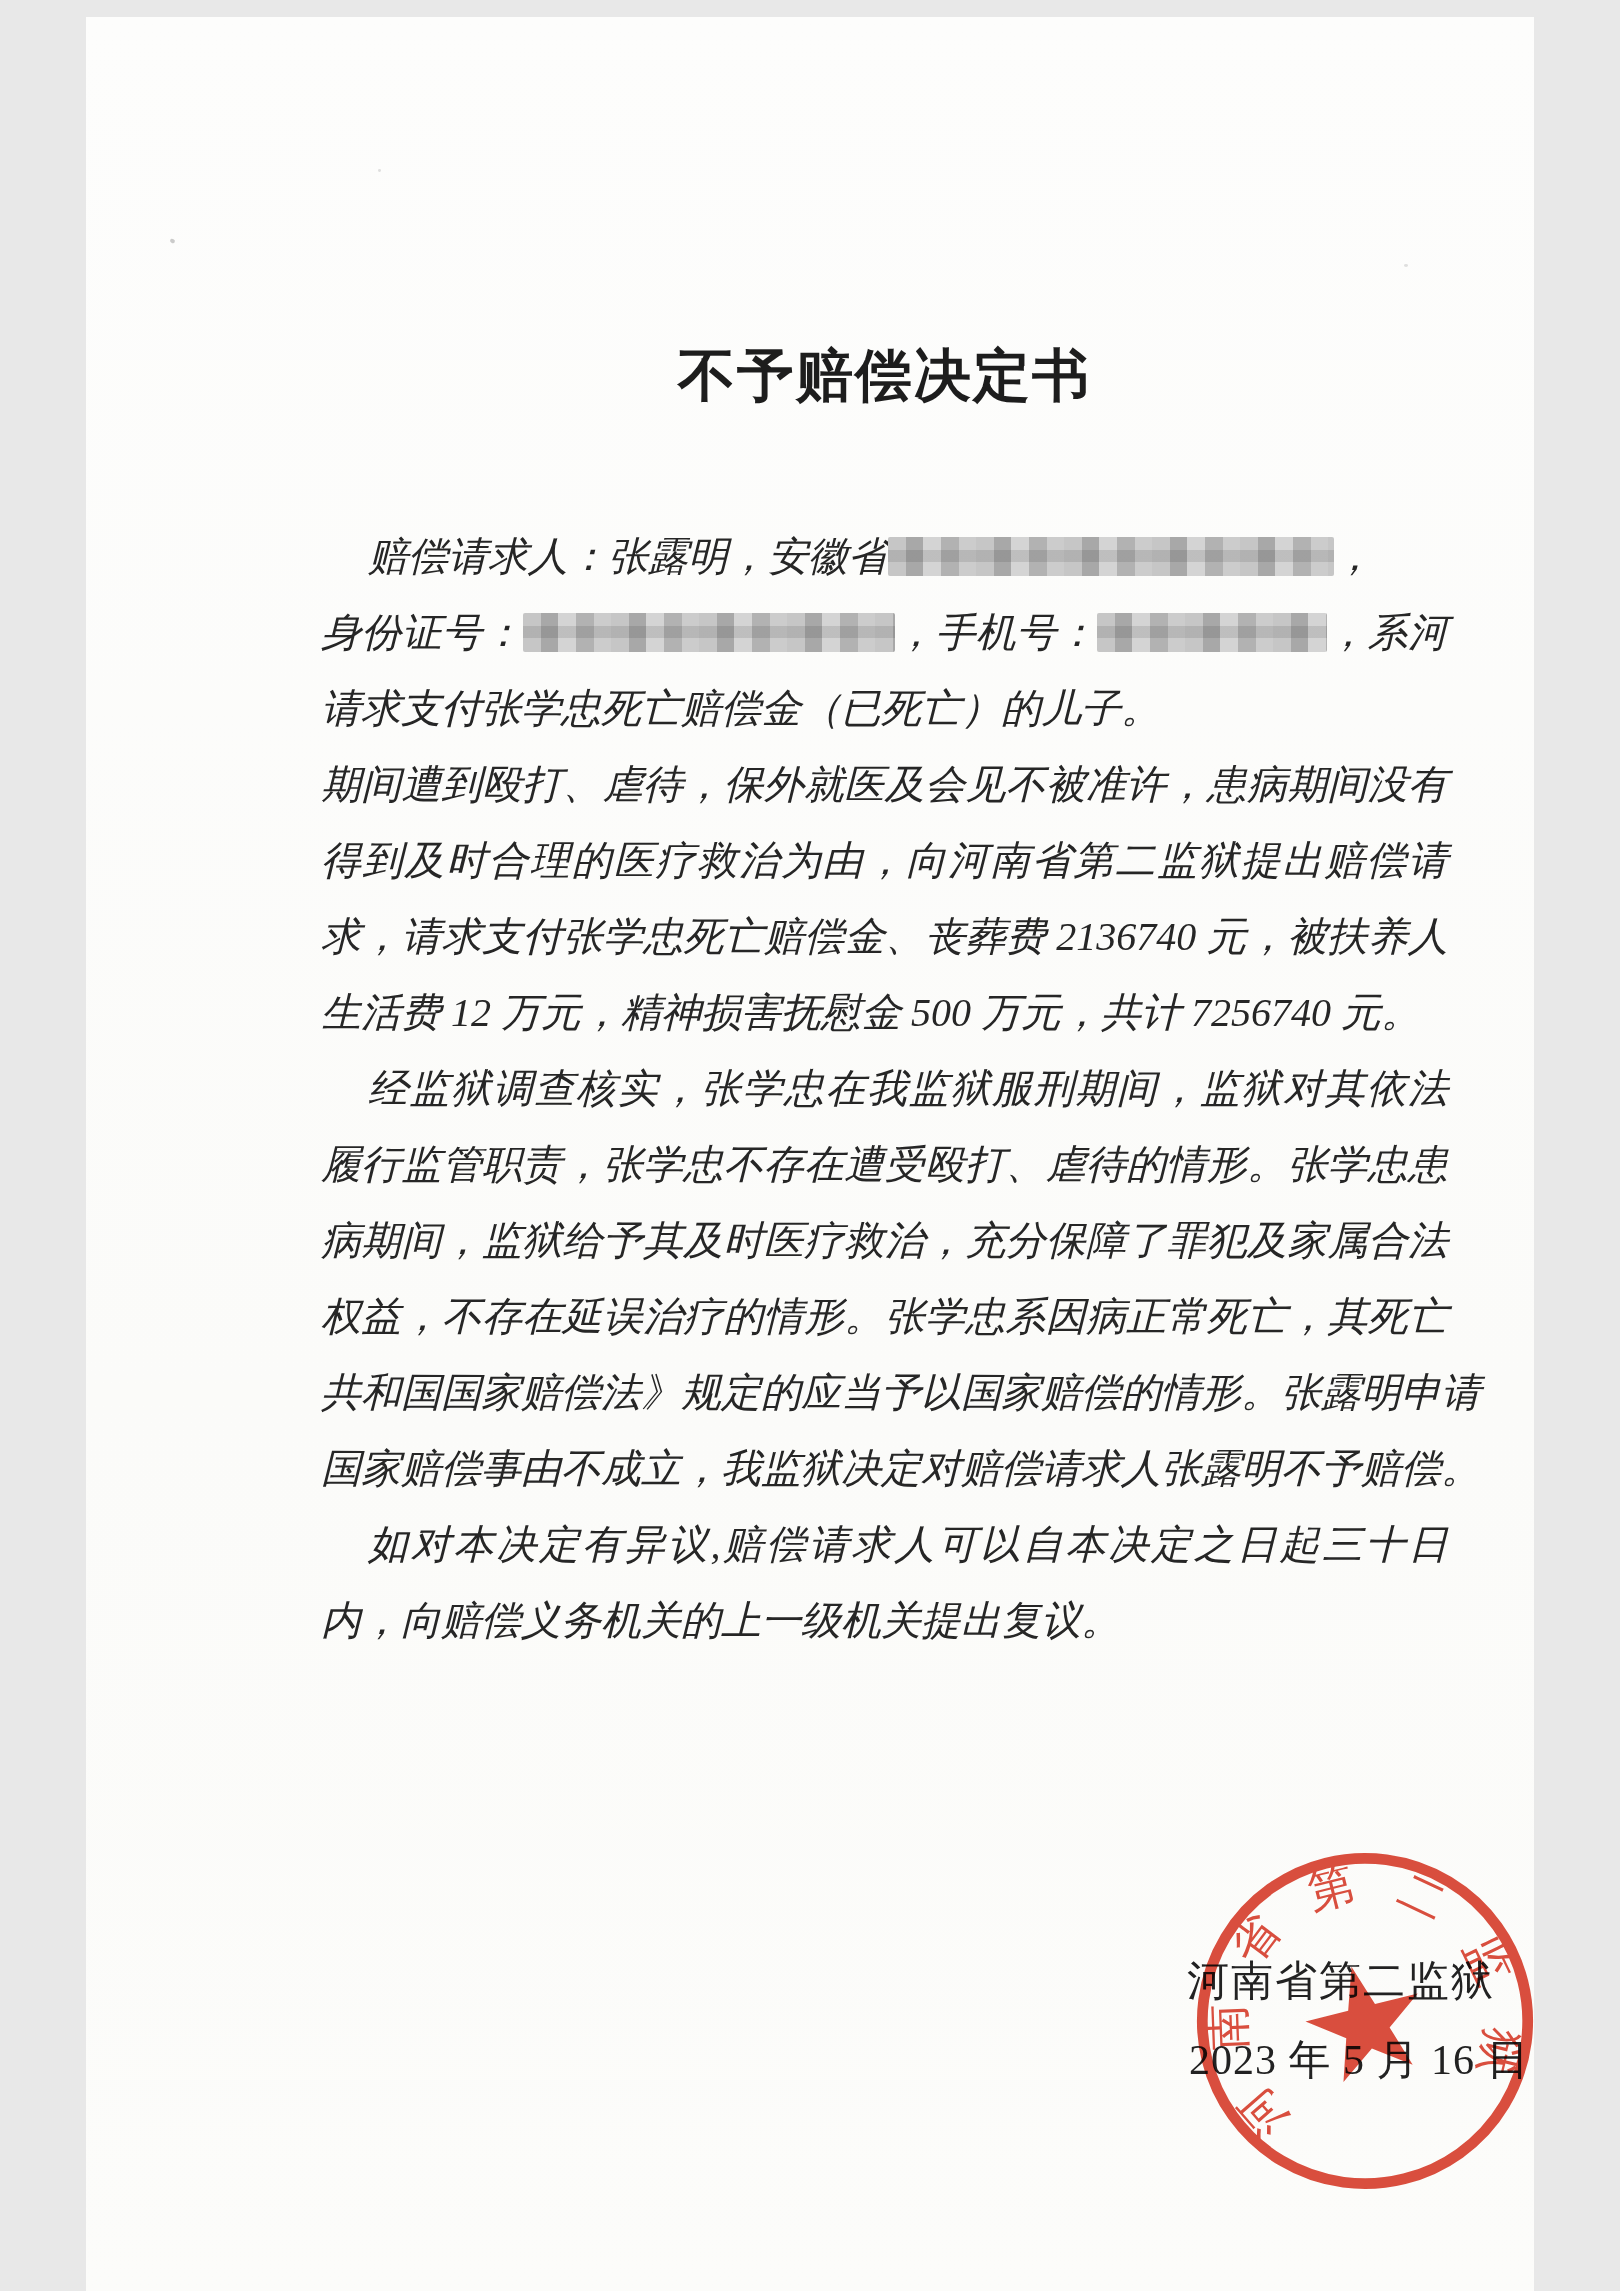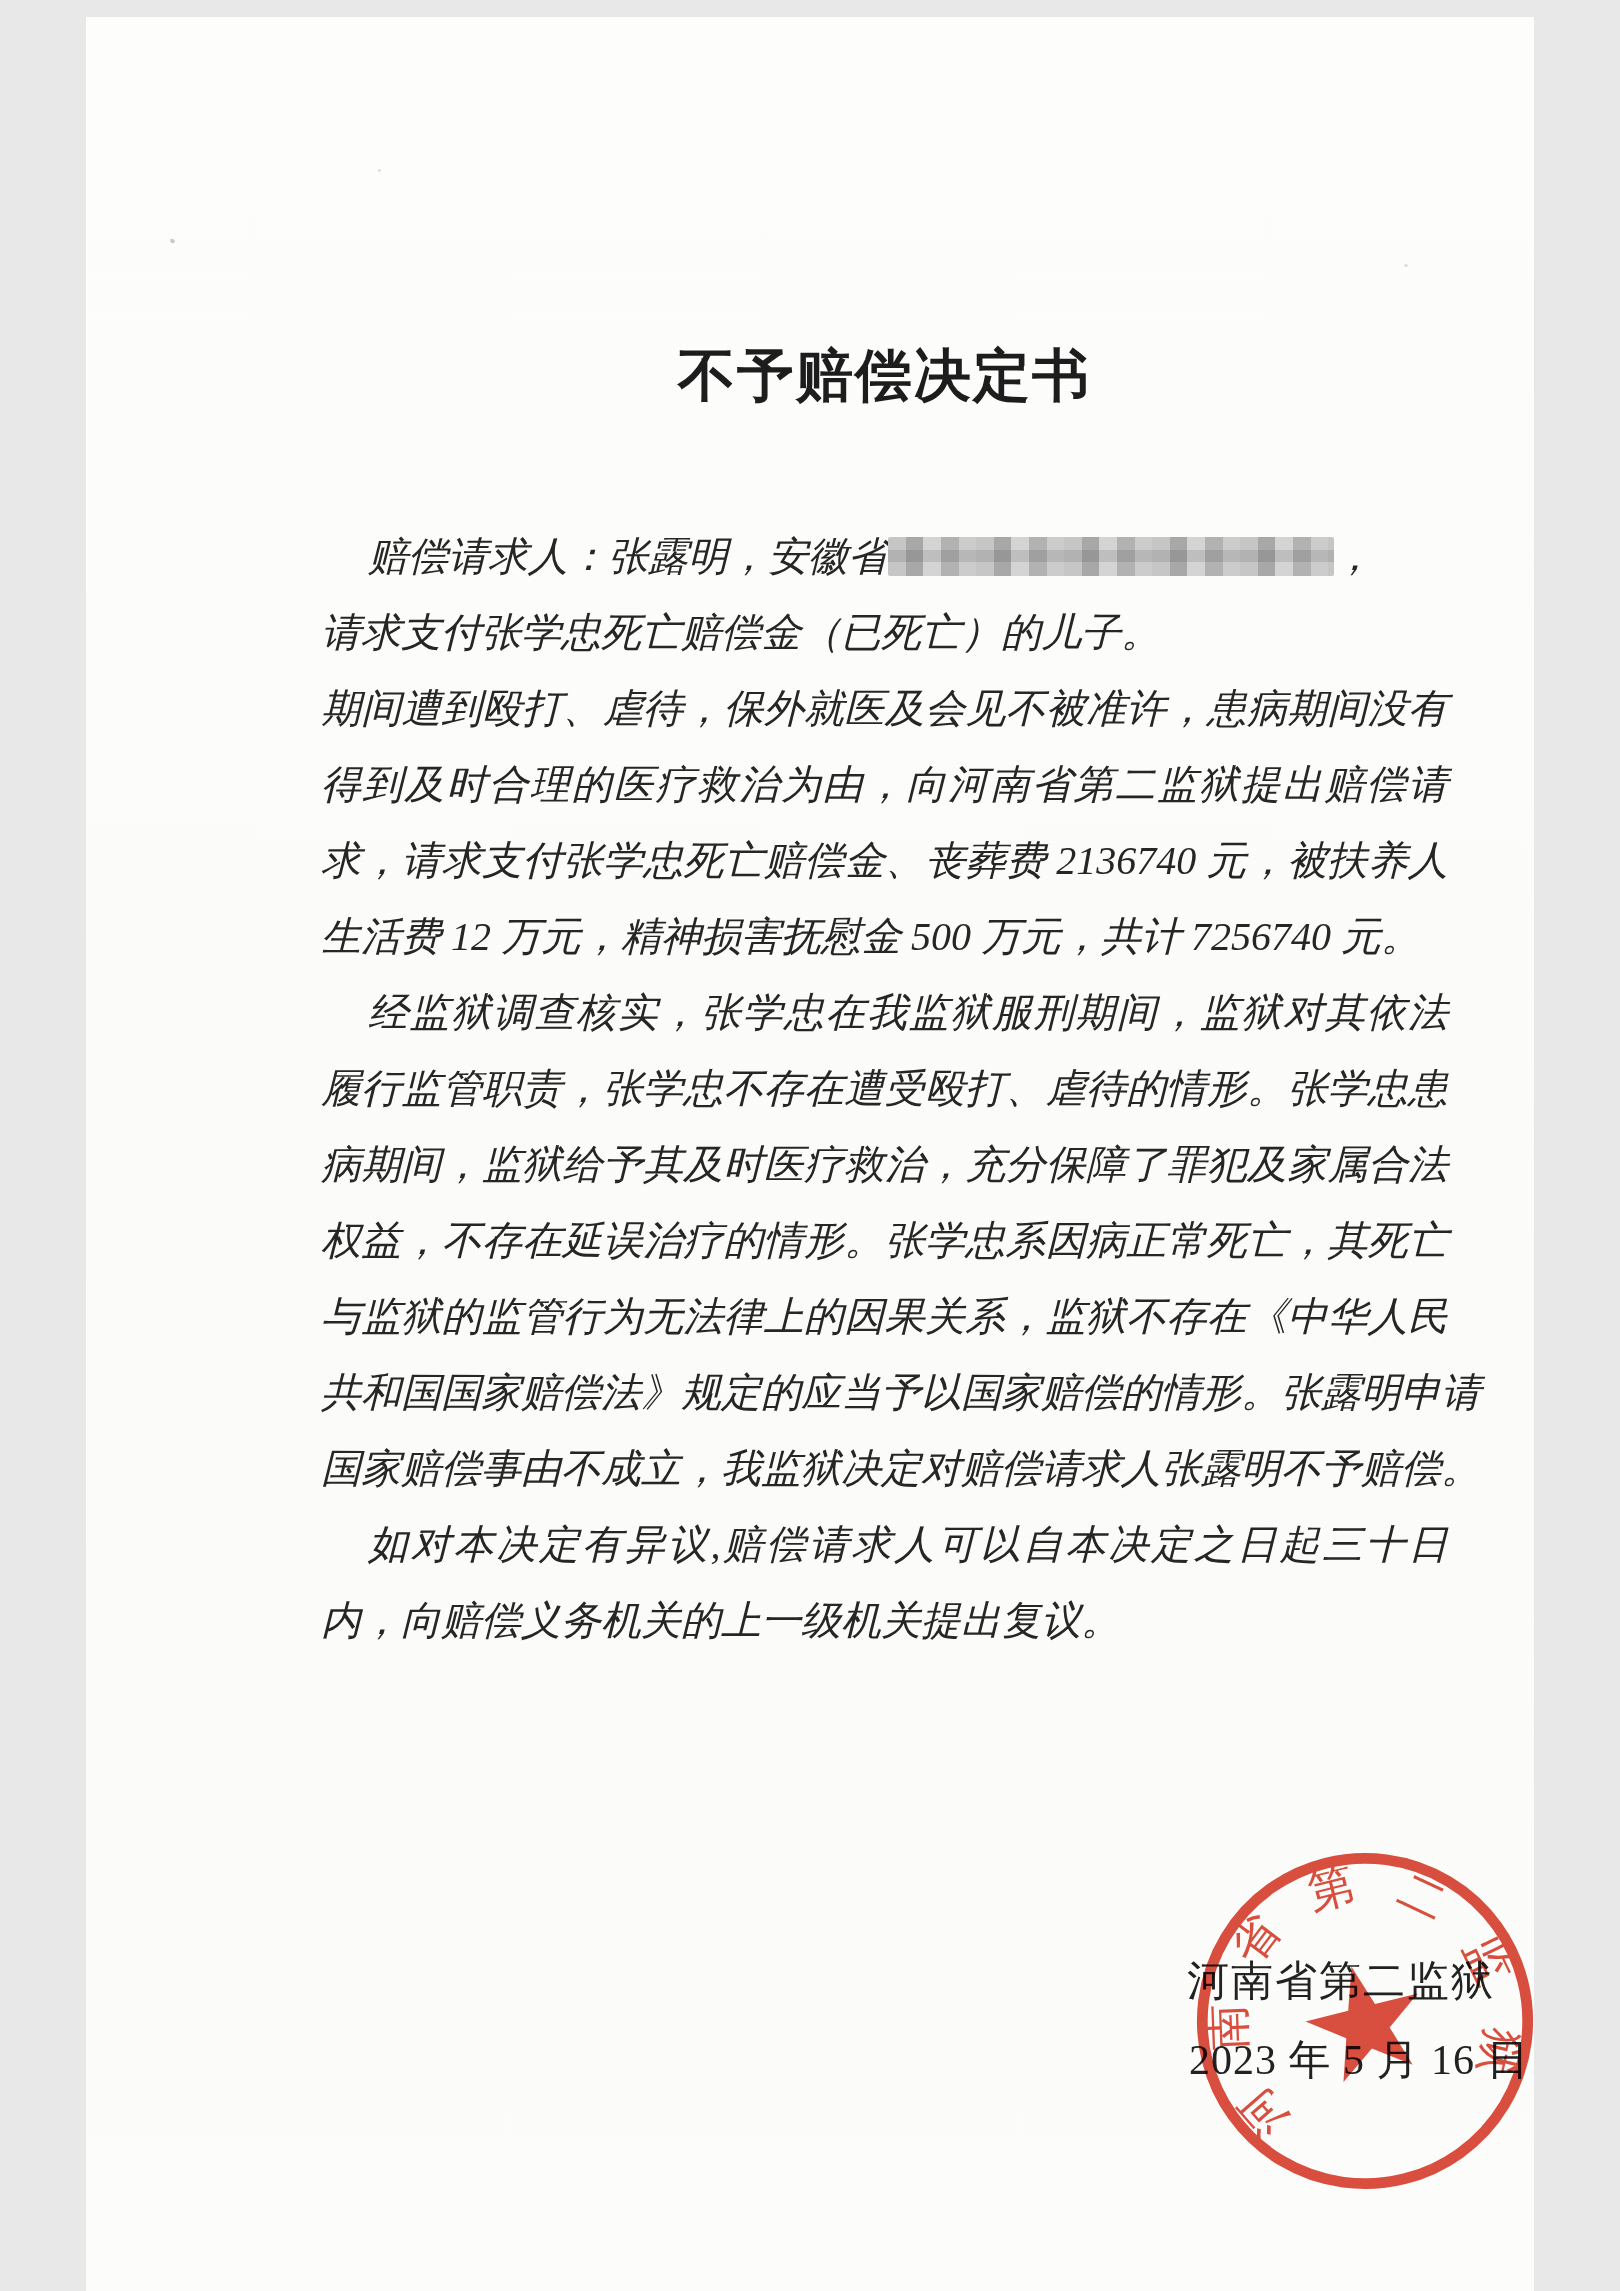--- a/index.html
+++ b/index.html
@@ -69,30 +69,30 @@
 </style>
 </head>
 <body>
 
 <div class="page">
 
   <div class="doc-title">不予赔偿决定书</div>
 
   <div class="body-text" id="body-text">
       <div class="line ind"><span>赔偿请求人：张露明，安徽省</span><span class="redact" style="width: 446px;"></span><span>，</span></div>
+      <div class="line j"><span>身份证号：</span><span class="redact" style="width: 372px;"></span><span>，手机号：</span><span class="redact" style="width: 230px;"></span><span>，系河</span></div>
       <div class="line"><span>请求支付张学忠死亡赔偿金（已死亡）的儿子。</span></div>
       <div class="line j"><span>期间遭到殴打、虐待，保外就医及会见不被准许，患病期间没有</span></div>
       <div class="line j"><span>得到及时合理的医疗救治为由，向河南省第二监狱提出赔偿请</span></div>
       <div class="line j"><span>求，请求支付张学忠死亡赔偿金、丧葬费 2136740 元，被扶养人</span></div>
       <div class="line"><span>生活费 12 万元，精神损害抚慰金 500 万元，共计 7256740 元。</span></div>
       <div class="line j ind"><span>经监狱调查核实，张学忠在我监狱服刑期间，监狱对其依法</span></div>
       <div class="line j"><span>履行监管职责，张学忠不存在遭受殴打、虐待的情形。张学忠患</span></div>
       <div class="line j"><span>病期间，监狱给予其及时医疗救治，充分保障了罪犯及家属合法</span></div>
       <div class="line j"><span>权益，不存在延误治疗的情形。张学忠系因病正常死亡，其死亡</span></div>
-      <div class="line j"><span>与监狱的监管行为无法律上的因果关系，监狱不存在《中华人民</span></div>
       <div class="line j"><span>共和国国家赔偿法》规定的应当予以国家赔偿的情形。张露明申请</span></div>
       <div class="line"><span>国家赔偿事由不成立，我监狱决定对赔偿请求人张露明不予赔偿。</span></div>
       <div class="line j ind"><span>如对本决定有异议,赔偿请求人可以自本决定之日起三十日</span></div>
       <div class="line"><span>内，向赔偿义务机关的上一级机关提出复议。</span></div>
     </div>
 
   <div class="signature-org">河南省第二监狱</div>
   <div class="signature-date">2023 年 5 月 16 日</div>
 
   <svg class="seal" viewBox="0 0 400 400">

